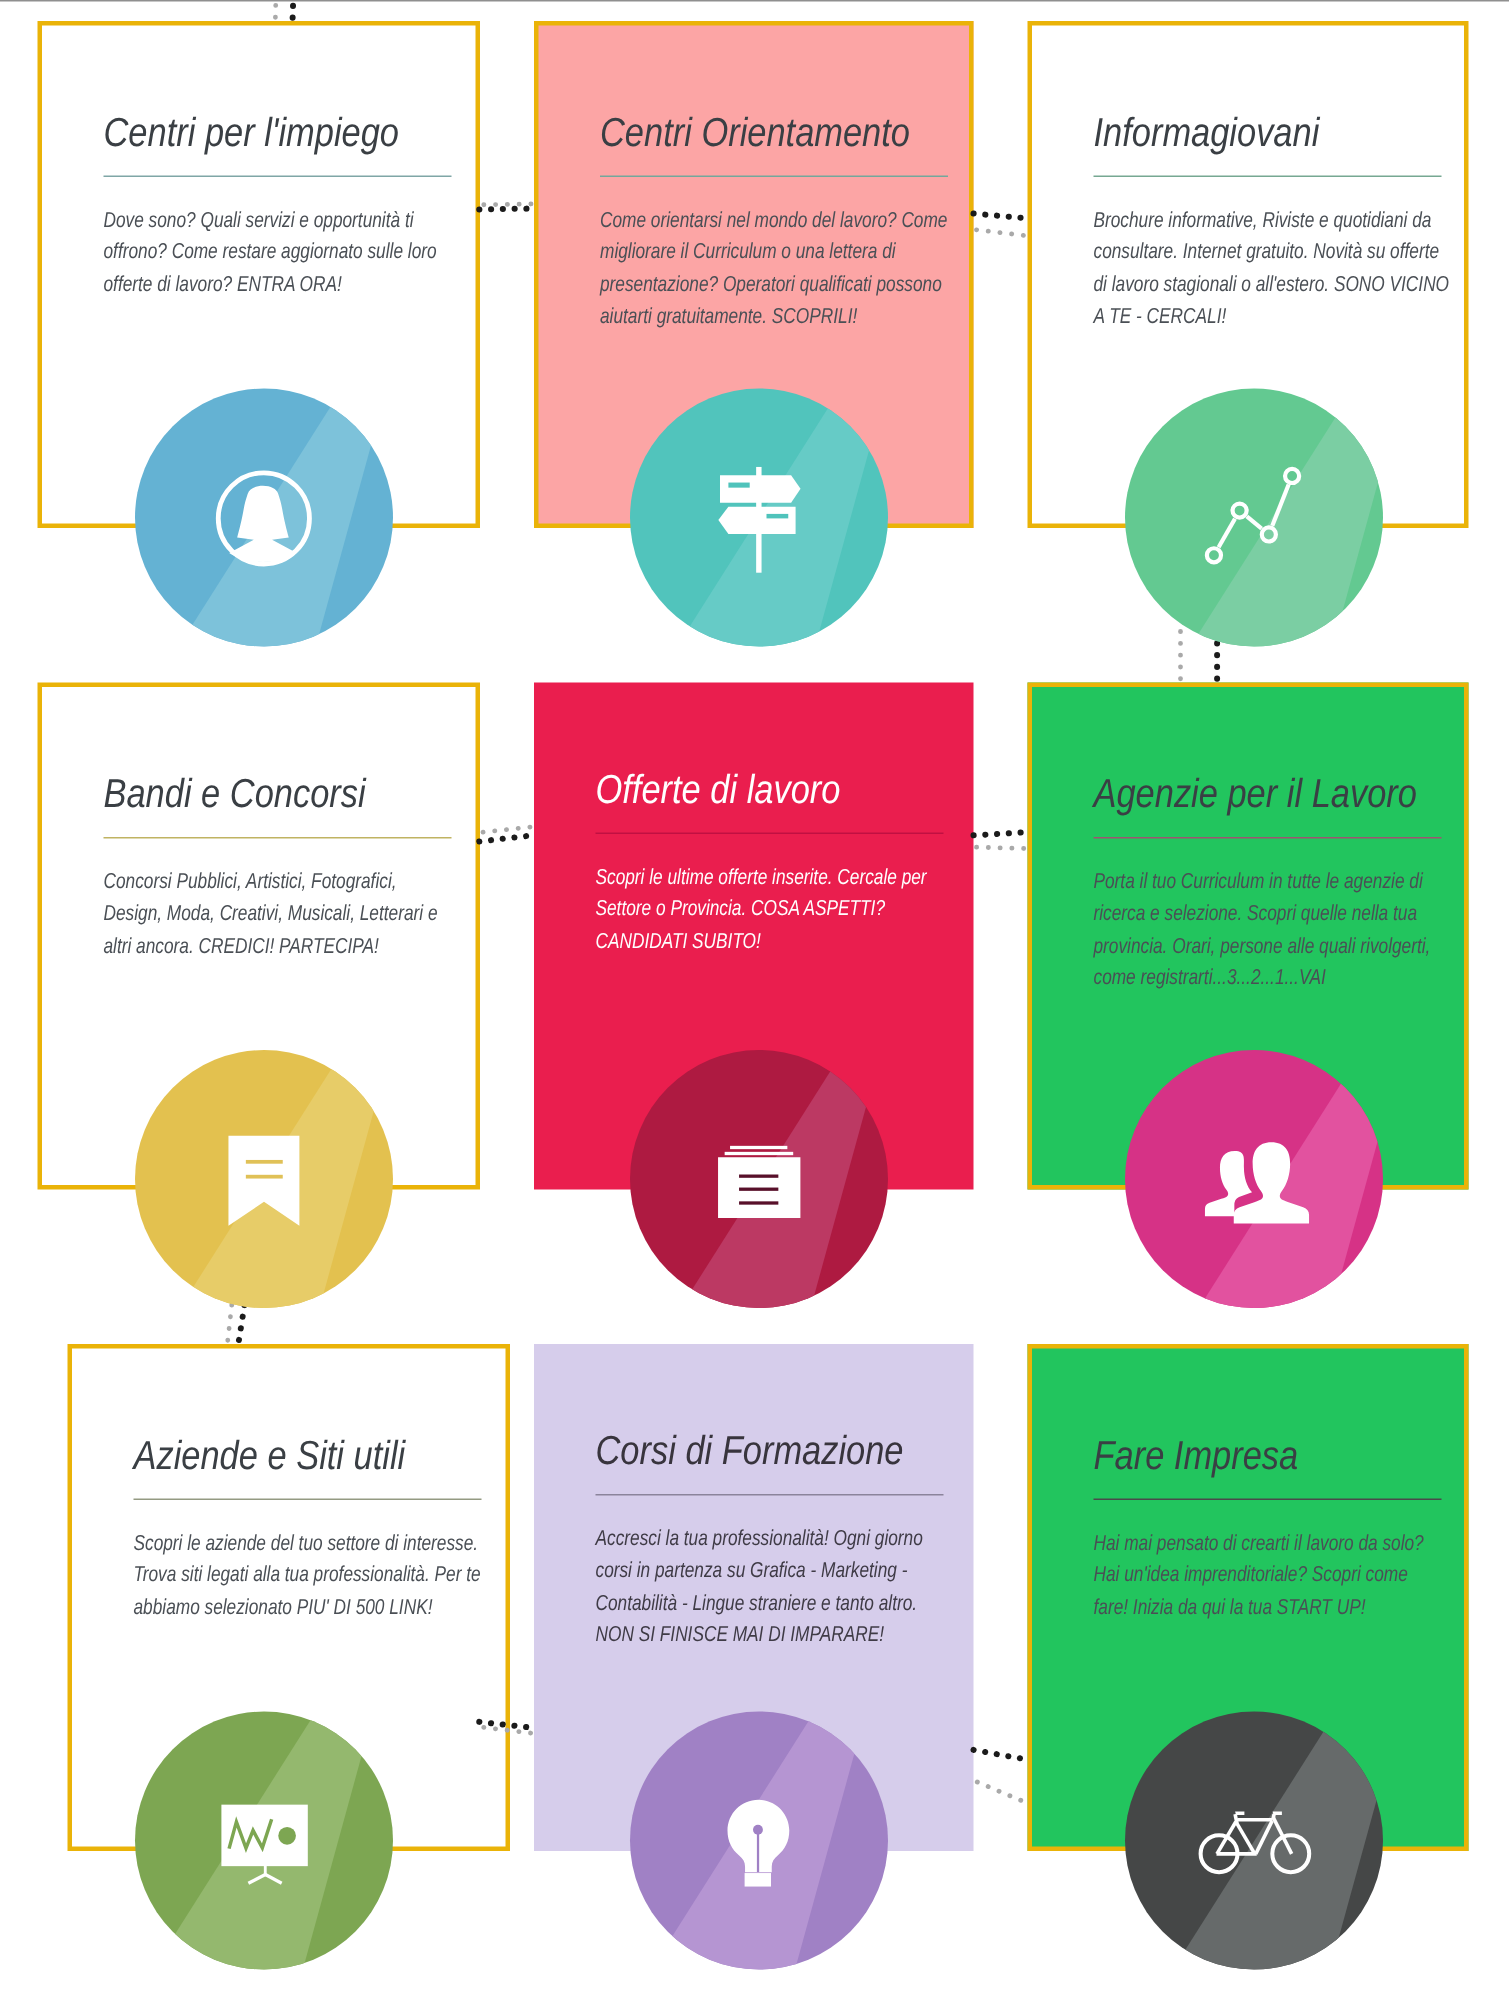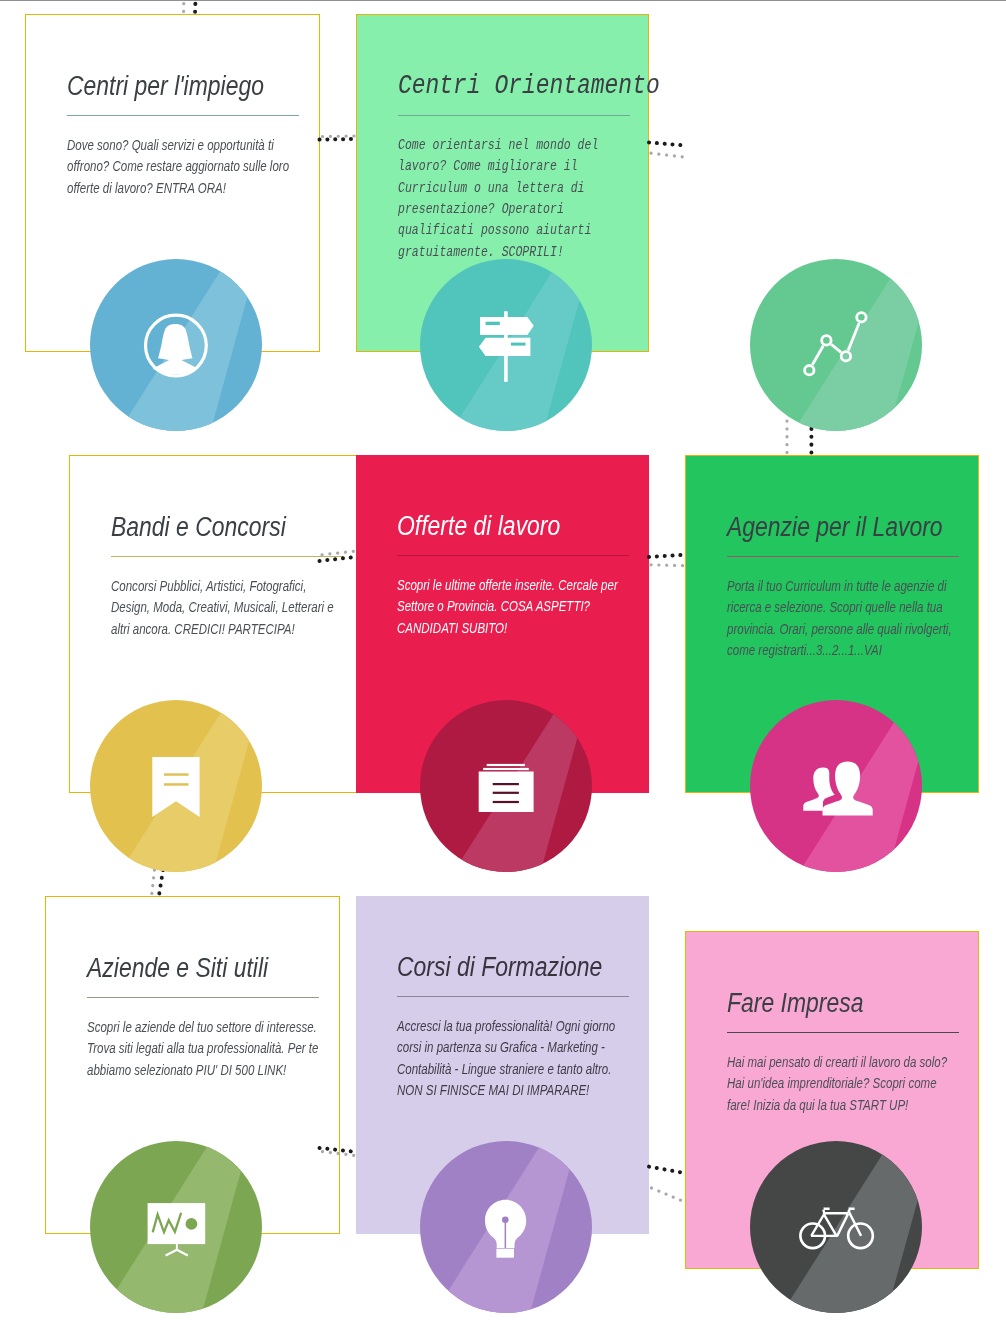--- a/index.html
+++ b/index.html
@@ -1,19 +1,19 @@
 <!DOCTYPE html>
 <html><head>
 <meta charset="utf-8">
 <style>
   html,body{margin:0;padding:0;}
   body{width:1006px;height:1328px;background:#ffffff;overflow:hidden;
        font-family:"Liberation Sans",sans-serif;position:relative;}
   .grid{position:absolute;left:0;top:0;width:1006px;height:1328px;}
-  .card{position:absolute;box-sizing:border-box;border:1px solid #eab308;}
+  .card{position:absolute;box-sizing:border-box;border:3px solid #eab308;}
   .card.filled{border:none;}
   .title{position:absolute;left:41px;top:57.5px;font-style:italic;font-size:27px;
          white-space:nowrap;line-height:1;transform:scaleX(0.85);transform-origin:0 0;}
   .rule{position:absolute;left:41px;top:100px;width:232px;height:1px;}
   .desc{position:absolute;left:41px;top:120.2px;font-style:italic;font-size:14.4px;
         line-height:21.3px;transform:scaleX(0.80);transform-origin:0 0;}
   .circle{position:absolute;width:172px;height:172px;border-radius:50%;overflow:hidden;}
   .circle .band{position:absolute;left:0;top:0;width:100%;height:100%;
        clip-path:polygon(74.8% -10%, 96.4% -10%, 66.2% 110%, 0.7% 110%);}
   .circle svg{position:absolute;left:0;top:0;width:172px;height:172px;}
@@ -22,26 +22,31 @@
 </style>
 </head>
 <body>
 
 <div class="grid">
 <div class="card" style="left:25px;top:14px;width:295px;height:338px;background:#FFFFFF;">
   <div class="title" style="color:#3A3F44">Centri per l'impiego</div>
   <div class="rule" style="background:#7FA6A6"></div>
   <div class="desc" style="color:#4A4F55;width:296.5px">Dove sono? Quali servizi e opportunità ti offrono? Come restare aggiornato sulle loro offerte di lavoro? ENTRA ORA!</div>
 </div>
-<div class="card" style="left:356px;top:14px;width:293px;height:338px;background:#86efac;font-family:Liberation Mono, monospace;">
+<div class="card" style="left:356px;top:14px;width:293px;height:338px;background:#fca5a5;">
   <div class="title" style="color:#3A3F44">Centri Orientamento</div>
   <div class="rule" style="background:#72A89C"></div>
   <div class="desc" style="color:#4A4F55;width:296.5px">Come orientarsi nel mondo del lavoro? Come migliorare il Curriculum o una lettera di presentazione? Operatori qualificati possono aiutarti gratuitamente. SCOPRILI!</div>
 </div>
-<div class="card" style="left:25px;top:455px;width:295px;height:338px;background:#FFFFFF;margin-left:44px;">
+<div class="card" style="left:685px;top:14px;width:294px;height:338px;background:#FFFFFF;">
+  <div class="title" style="color:#3A3F44">Informagiovani</div>
+  <div class="rule" style="background:#76A892"></div>
+  <div class="desc" style="color:#4A4F55;width:296.5px">Brochure informative, Riviste e quotidiani da consultare. Internet gratuito. Novità su offerte di lavoro stagionali o all'estero. SONO VICINO A TE - CERCALI!</div>
+</div>
+<div class="card" style="left:25px;top:455px;width:295px;height:338px;background:#FFFFFF;">
   <div class="title" style="color:#3A3F44">Bandi e Concorsi</div>
   <div class="rule" style="background:#C0B362"></div>
   <div class="desc" style="color:#4A4F55;width:296.5px">Concorsi Pubblici, Artistici, Fotografici, Design, Moda, Creativi, Musicali, Letterari e altri ancora. CREDICI! PARTECIPA!</div>
 </div>
 <div class="card filled" style="left:356px;top:455px;width:293px;height:338px;background:#EA1E4E;">
   <div class="title" style="color:#FFFFFF">Offerte di lavoro</div>
   <div class="rule" style="background:#C11042"></div>
   <div class="desc" style="color:#FFFFFF;width:296.5px">Scopri le ultime offerte inserite. Cercale per Settore o Provincia. COSA ASPETTI? CANDIDATI SUBITO!</div>
 </div>
 <div class="card" style="left:685px;top:455px;width:294px;height:338px;background:#22c55e;">
@@ -52,21 +57,21 @@
 <div class="card" style="left:25px;top:896px;width:295px;height:338px;background:#FFFFFF;margin-left:20px;">
   <div class="title" style="color:#3A3F44">Aziende e Siti utili</div>
   <div class="rule" style="background:#949A82"></div>
   <div class="desc" style="color:#4A4F55;width:296.5px">Scopri le aziende del tuo settore di interesse. Trova siti legati alla tua professionalità. Per te abbiamo selezionato PIU' DI 500 LINK!</div>
 </div>
 <div class="card filled" style="left:356px;top:896px;width:293px;height:338px;background:#D6CDEB;text-decoration:underline;">
   <div class="title" style="color:#38343D">Corsi di Formazione</div>
   <div class="rule" style="background:#8B849B"></div>
   <div class="desc" style="color:#3F3B46;width:296.5px">Accresci la tua professionalità! Ogni giorno corsi in partenza su Grafica - Marketing - Contabilità - Lingue straniere e tanto altro. NON SI FINISCE MAI DI IMPARARE!</div>
 </div>
-<div class="card" style="left:685px;top:896px;width:294px;height:338px;background:#f9a8d4;margin-top:35px;">
+<div class="card" style="left:685px;top:896px;width:294px;height:338px;background:#22c55e;">
   <div class="title" style="color:#3A3F44">Fare Impresa</div>
   <div class="rule" style="background:#4A4A4A"></div>
   <div class="desc" style="color:#4A4F55;width:294.0px">Hai mai pensato di crearti il lavoro da solo? Hai un'idea imprenditoriale? Scopri come fare! Inizia da qui la tua START UP!</div>
 </div>
 <svg class="conn" width="1006" height="1328" style="left:0;top:0">
       <line x1="195.6" y1="-4" x2="195.0" y2="14.5" stroke="#1b1b1b" stroke-width="4.0" stroke-linecap="round" stroke-dasharray="0.1 7.75"></line>
       <line x1="184.0" y1="-4.3" x2="183.6" y2="11.5" stroke="#aaaaaa" stroke-width="3.2" stroke-linecap="round" stroke-dasharray="0.1 7.75"></line>
       <line x1="319.5" y1="139.6" x2="356.0" y2="139.0" stroke="#1b1b1b" stroke-width="4.0" stroke-linecap="round" stroke-dasharray="0.1 7.75"></line>
       <line x1="322.5" y1="136.5" x2="359.0" y2="135.9" stroke="#a9a9a9" stroke-width="3.2" stroke-linecap="round" stroke-dasharray="0.1 7.75"></line>
       <line x1="649.0" y1="142.4" x2="686.0" y2="145.6" stroke="#1b1b1b" stroke-width="4.0" stroke-linecap="round" stroke-dasharray="0.1 7.75"></line>

